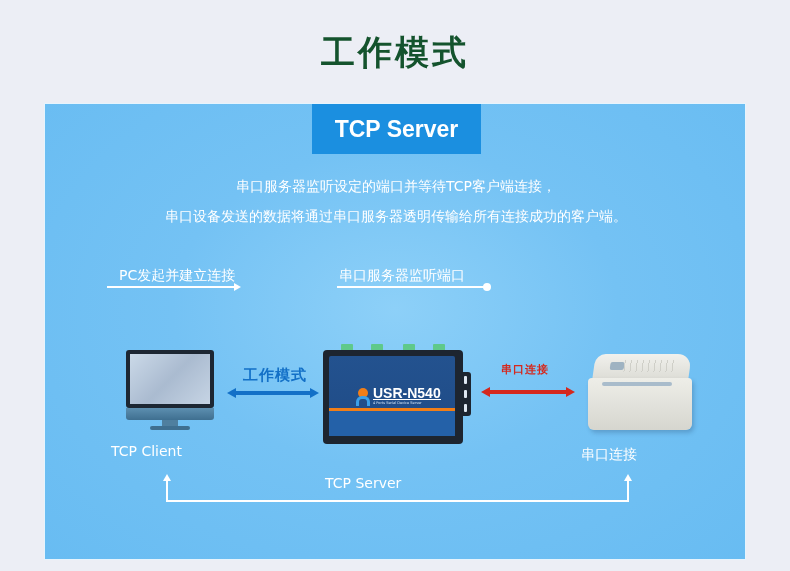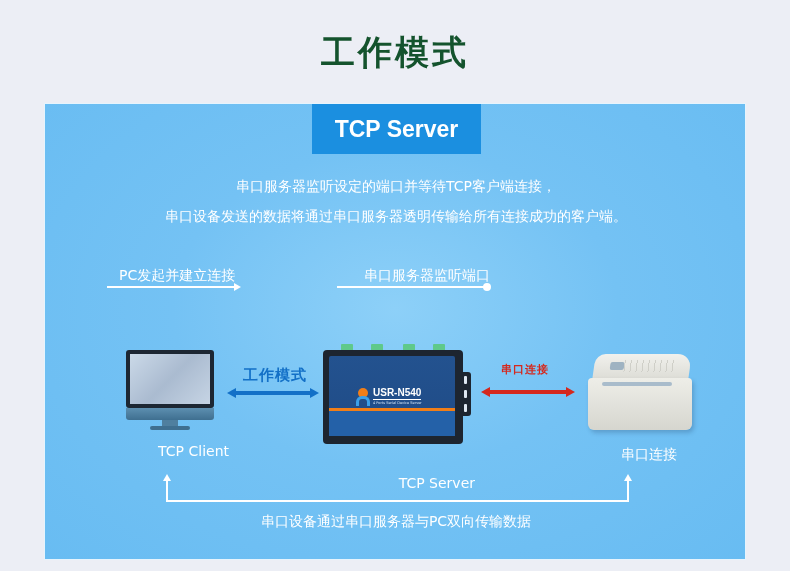--- a/index.html
+++ b/index.html
@@ -61,21 +61,21 @@
     position: absolute; left: 0; top: 58px; width: 88px; height: 12px;
     background: linear-gradient(#5d8fb0, #3f6f90); border-radius: 0 0 3px 3px;
   }
   .monitor .neck {
     position: absolute; left: 36px; top: 70px; width: 16px; height: 6px; background: #4f7f9f;
   }
   .monitor .base {
     position: absolute; left: 24px; top: 76px; width: 40px; height: 4px; background: #3f6f90; border-radius: 2px;
   }
   .caption {
-    position: absolute; color: #ffffff; font-size: 14px; text-align: right;
+    position: absolute; color: #ffffff; font-size: 14px; text-align: left;
   }
   .conn-label-blue {
     position: absolute; color: #1370c7; font-size: 15px; font-weight: bold; letter-spacing: 1px;
   }
   .conn-label-red {
     position: absolute; color: #d5281d; font-size: 11px; font-weight: bold; letter-spacing: 1px;
   }
   .dbl-arrow { position: absolute; height: 10px; }
   .dbl-arrow .shaft { position: absolute; left: 8px; right: 8px; top: 3px; height: 4px; }
   .dbl-arrow .hl { position: absolute; left: 0; top: 0; width: 0; height: 0;
@@ -105,21 +105,21 @@
   .device .lower { position: absolute; left: 0; top: 55px; width: 126px; height: 25px; background: #2461a8; }
   .device .logo-circle {
     position: absolute; left: 29px; top: 32px; width: 10px; height: 10px; border-radius: 50%; background: #f07e18;
   }
   .device .logo-fig {
     position: absolute; left: 27px; top: 40px; width: 14px; height: 10px;
     border-left: 3px solid #3aa0ea; border-right: 3px solid #3aa0ea; border-top: 3px solid #3aa0ea;
     border-radius: 6px 6px 0 0;
   }
   .device .model {
-    position: absolute; left: 44px; top: 31px; color: #ffffff; font-size: 10px; font-weight: bold;
+    position: absolute; left: 44px; top: 31px; color: #ffffff; font-size: 14px; font-weight: bold;
     font-family: "Liberation Sans", sans-serif; border-bottom: 1px solid #ffffff; line-height: 12px;
   }
   .device .subtitle {
     position: absolute; left: 44px; top: 45px; color: #cfe3f7; font-size: 3.5px; white-space: nowrap;
   }
   .device .ear {
     position: absolute; left: 140px; top: 28px; width: 10px; height: 44px; background: #1d2530; border-radius: 0 3px 3px 0;
   }
   .device .ear-slot { position: absolute; left: 3px; width: 3px; height: 8px; background: #dfe8f2; border-radius: 1px; }
   
@@ -156,21 +156,21 @@
     <span>TCP Server</span>
   </div>
 
   <div class="desc l1">串口服务器监听设定的端口并等待TCP客户端连接，</div>
   <div class="desc l2">串口设备发送的数据将通过串口服务器透明传输给所有连接成功的客户端。</div>
 
   <div class="step-label" style="left:74px; top:163px;">PC发起并建立连接</div>
   <div class="line-h" style="left:62px; top:182px; width:128px;"></div>
   <div class="arrow-right" style="left:189px; top:179px;"></div>
 
-  <div class="step-label" style="left:319px; top:163px;">串口服务器监听端口</div>
+  <div class="step-label" style="left:294px; top:163px;">串口服务器监听端口</div>
   <div class="line-h" style="left:292px; top:182px; width:148px;"></div>
   <div class="dot" style="left:438px; top:179px;"></div>
 
   <div class="monitor">
     <div class="screen-frame">
         <div class="screen"></div>
       </div>
     <div class="chin"></div>
     <div class="neck"></div>
     <div class="base"></div>
@@ -226,14 +226,13 @@
   </div>
   <div class="caption" style="left:536px; top:342px; width:96px;">串口连接</div>
 
   <div class="caption" style="left:280px; top:371px; width:150px;">TCP Server</div>
   <div class="up-arrow" style="left:118px; top:370px;"></div>
   <div class="bracket-line" style="left:121px; top:376px; width:2px; height:21px;"></div>
   <div class="bracket-line" style="left:121px; top:396px; width:463px; height:2px;"></div>
   <div class="bracket-line" style="left:582px; top:376px; width:2px; height:21px;"></div>
   <div class="up-arrow" style="left:579px; top:370px;"></div>
 
-  <div class="desc" style="top:409px;">串口设备通过串口服务器与PC双向传输数据</div>
 </div>
 
 </body></html>

